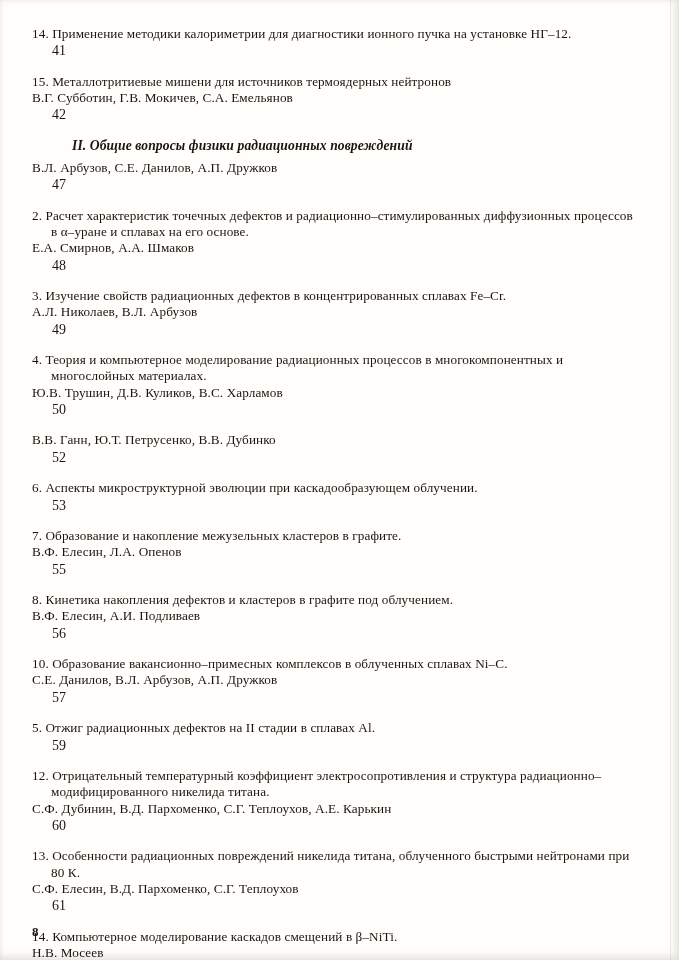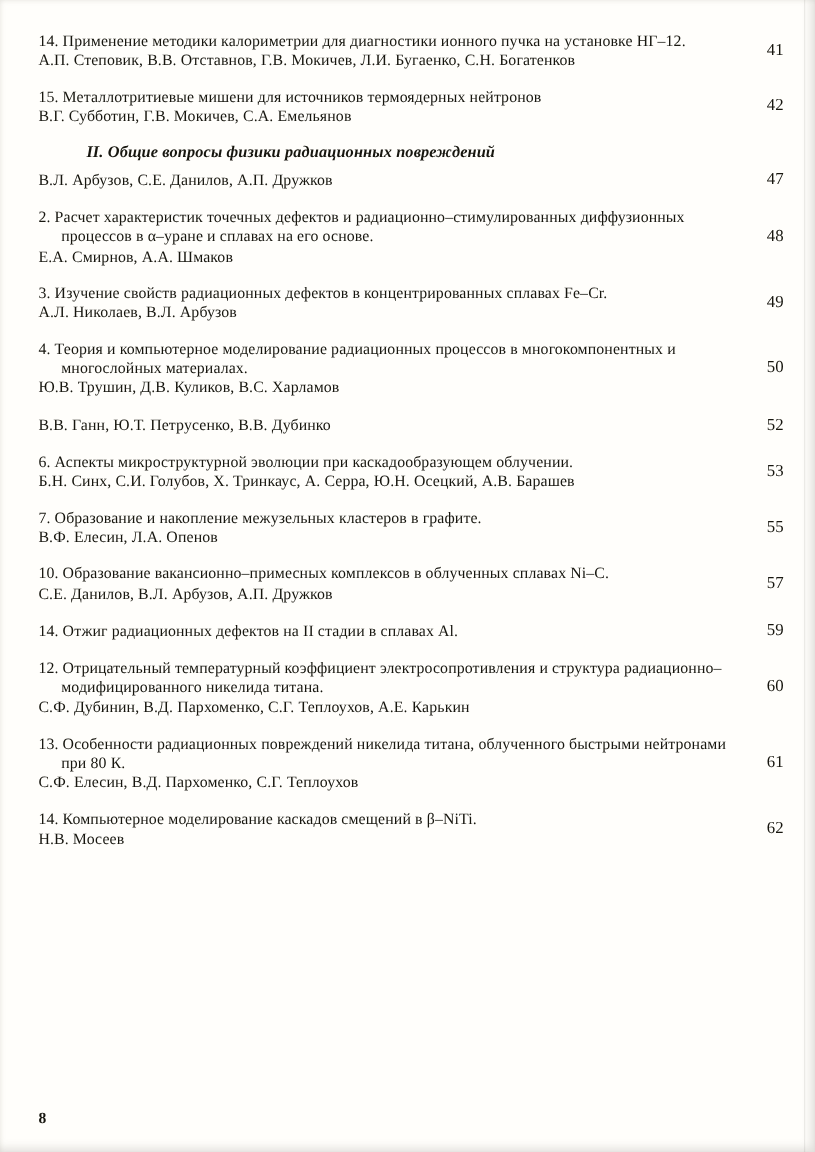--- a/index.html
+++ b/index.html
@@ -14,22 +14,23 @@
     height: 960px;
     background: #fffefb;
     color: #17160f;
     padding: 26px 26px 20px 32px;
     box-shadow: inset -3px -3px 8px rgba(90,85,75,0.18), inset 1px 1px 3px rgba(90,85,75,0.06);
     overflow: hidden;
   }
   .entries { width: 100%; }
   .entry {
     display: flex;
-    align-items: center;
+    align-items: flex-start;
     margin-bottom: 14px;
+    flex-direction: column;
   }
   .entry-text {
     flex: 1;
     padding-right: 14px;
   }
   .entry-title {
     font-size: 13.2px;
     line-height: 1.24;
     padding-left: 19px;
     text-indent: -19px;
@@ -71,21 +72,20 @@
   }
 </style>
 </head>
 <body>
 
 <main class="page">
   <div class="entries" id="entries">
       <div class="entry">
         <div class="entry-text">
           <div class="entry-title">14. Применение методики калориметрии для диагностики ионного пучка на установке НГ–12.</div>
-          <div class="entry-authors">А.П. Степовик, В.В. Отставнов, Г.В. Мокичев, Л.И. Бугаенко, С.Н. Богатенков</div>
         </div>
         <div class="entry-page">41</div>
       </div>
       <div class="entry">
         <div class="entry-text">
           <div class="entry-title">15. Металлотритиевые мишени для источников термоядерных нейтронов</div>
           <div class="entry-authors">В.Г. Субботин, Г.В. Мокичев, С.А. Емельянов</div>
         </div>
         <div class="entry-page">42</div>
       </div>
@@ -119,41 +119,47 @@
       </div>
       <div class="entry">
         <div class="entry-text">
           <div class="entry-authors">В.В. Ганн, Ю.Т. Петрусенко, В.В. Дубинко</div>
         </div>
         <div class="entry-page">52</div>
       </div>
       <div class="entry">
         <div class="entry-text">
           <div class="entry-title">6. Аспекты микроструктурной эволюции при каскадообразующем облучении.</div>
-          <div class="entry-authors">Б.Н. Синх, С.И. Голубов, Х. Тринкаус, А. Серра, Ю.Н. Осецкий, А.В. Барашев</div>
         </div>
         <div class="entry-page">53</div>
       </div>
       <div class="entry">
         <div class="entry-text">
           <div class="entry-title">7. Образование и накопление межузельных кластеров в графите.</div>
           <div class="entry-authors">В.Ф. Елесин, Л.А. Опенов</div>
         </div>
         <div class="entry-page">55</div>
       </div>
       <div class="entry">
         <div class="entry-text">
+          <div class="entry-title">8. Кинетика накопления дефектов и кластеров в графите под облучением.</div>
+          <div class="entry-authors">В.Ф. Елесин, А.И. Подливаев</div>
+        </div>
+        <div class="entry-page">56</div>
+      </div>
+      <div class="entry">
+        <div class="entry-text">
           <div class="entry-title">10. Образование вакансионно–примесных комплексов в облученных сплавах Ni–C.</div>
           <div class="entry-authors">С.Е. Данилов, В.Л. Арбузов, А.П. Дружков</div>
         </div>
         <div class="entry-page">57</div>
       </div>
       <div class="entry">
         <div class="entry-text">
-          <div class="entry-title">14. Отжиг радиационных дефектов на II стадии в сплавах Al.</div>
+          <div class="entry-title">5. Отжиг радиационных дефектов на II стадии в сплавах Al.</div>
         </div>
         <div class="entry-page">59</div>
       </div>
       <div class="entry">
         <div class="entry-text">
           <div class="entry-title">12. Отрицательный температурный коэффициент электросопротивления и структура радиационно–модифицированного никелида титана.</div>
           <div class="entry-authors">С.Ф. Дубинин, В.Д. Пархоменко, С.Г. Теплоухов, А.Е. Карькин</div>
         </div>
         <div class="entry-page">60</div>
       </div>

